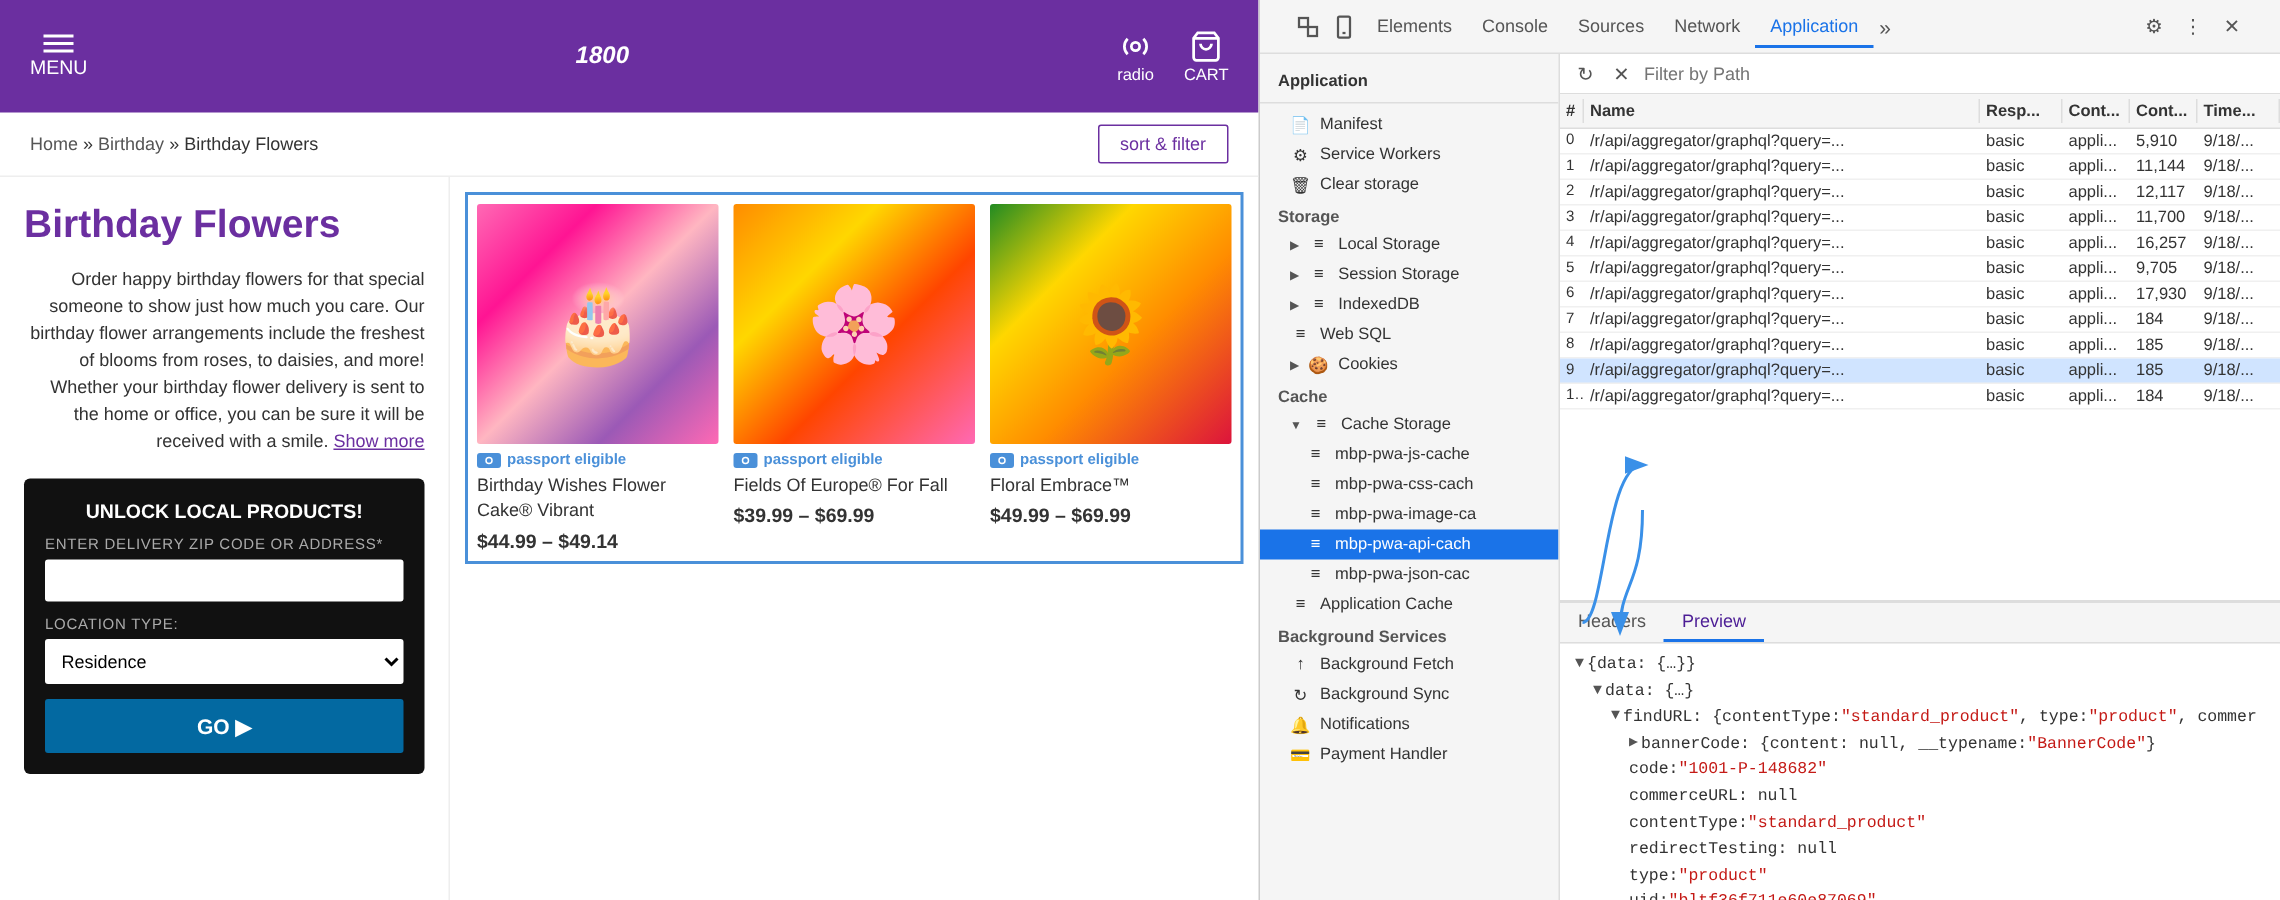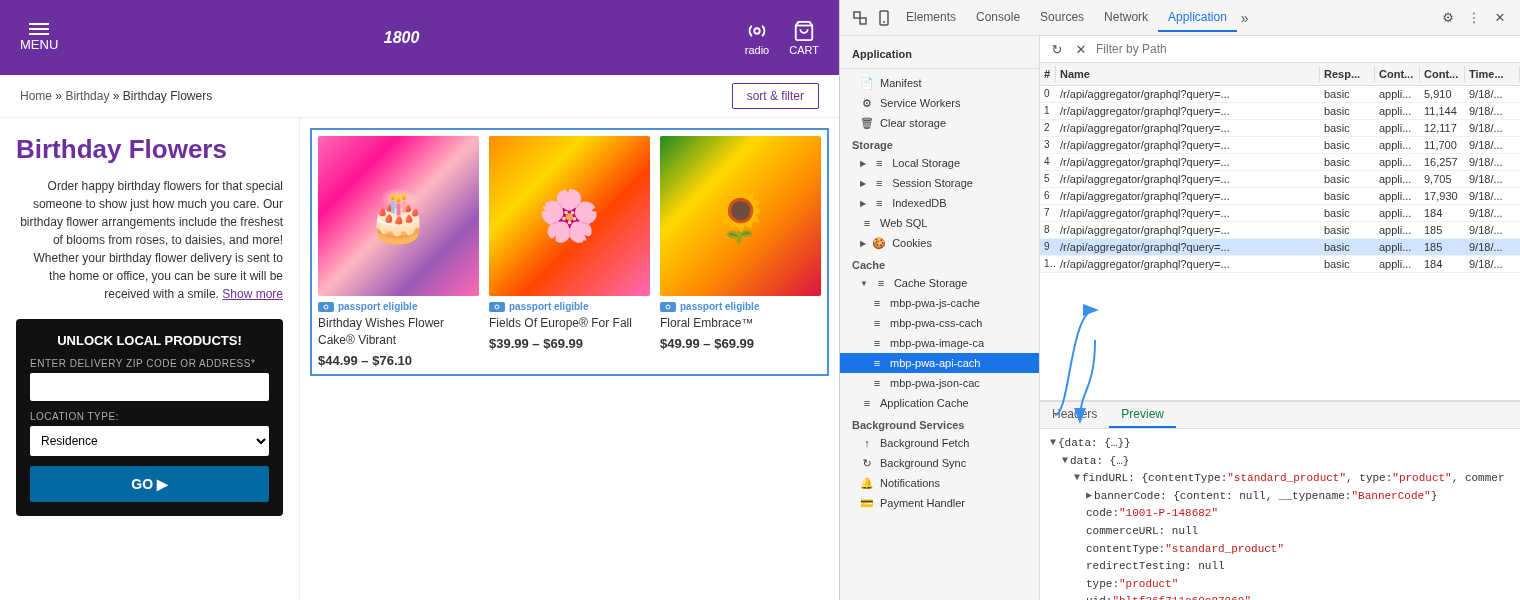--- a/index.html
+++ b/index.html
@@ -256,21 +256,21 @@
       background: #f5f5f5;
       font-size: 12px;
     }
 
     
     .devtools-topbar {
       background: #f5f5f5;
       border-bottom: 1px solid #ddd;
       display: flex;
       align-items: center;
-      padding: 0 8px;
+      padding: 0 20px;
       height: 36px;
       flex-shrink: 0;
     }
     .devtools-icon-btn {
       width: 24px;
       height: 24px;
       border: none;
       background: none;
       cursor: pointer;
       display: flex;
@@ -470,21 +470,21 @@
       flex-shrink: 0;
     }
     .bottom-tab {
       padding: 5px 12px;
       font-size: 12px;
       cursor: pointer;
       color: #555;
       border-bottom: 2px solid transparent;
     }
     .bottom-tab.active {
-      color: #15803d;
+      color: #4c1d95;
       border-bottom: 2px solid #1a73e8;
     }
     .preview-content {
       flex: 1;
       overflow-y: auto;
       padding: 6px 10px;
       font-family: 'Courier New', monospace;
       font-size: 11px;
       line-height: 1.6;
       color: #333;
@@ -602,21 +602,21 @@
               <div class="passport-badge">
                 <div class="passport-icon">
                   <svg width="12" height="8" viewBox="0 0 12 8">
                       <rect width="12" height="8" rx="1" fill="#4a90d9"></rect>
                       <circle cx="6" cy="4" r="2" fill="none" stroke="#fff" stroke-width="1"></circle>
                     </svg>
                 </div>
                 <span class="passport-text">passport eligible</span>
               </div>
               <div class="product-name">Birthday Wishes Flower Cake® Vibrant</div>
-              <div class="product-price">$44.99 – $76.10</div>
+              <div class="product-price">$44.99 – $49.14</div>
             </div>
 
             <div class="product-card">
               <div class="product-img fields-europe-img">
                 <span style="font-size:50px;">🌸</span>
               </div>
               <div class="passport-badge">
                 <div class="passport-icon">
                   <svg width="12" height="8" viewBox="0 0 12 8">
                       <rect width="12" height="8" rx="1" fill="#4a90d9"></rect>

